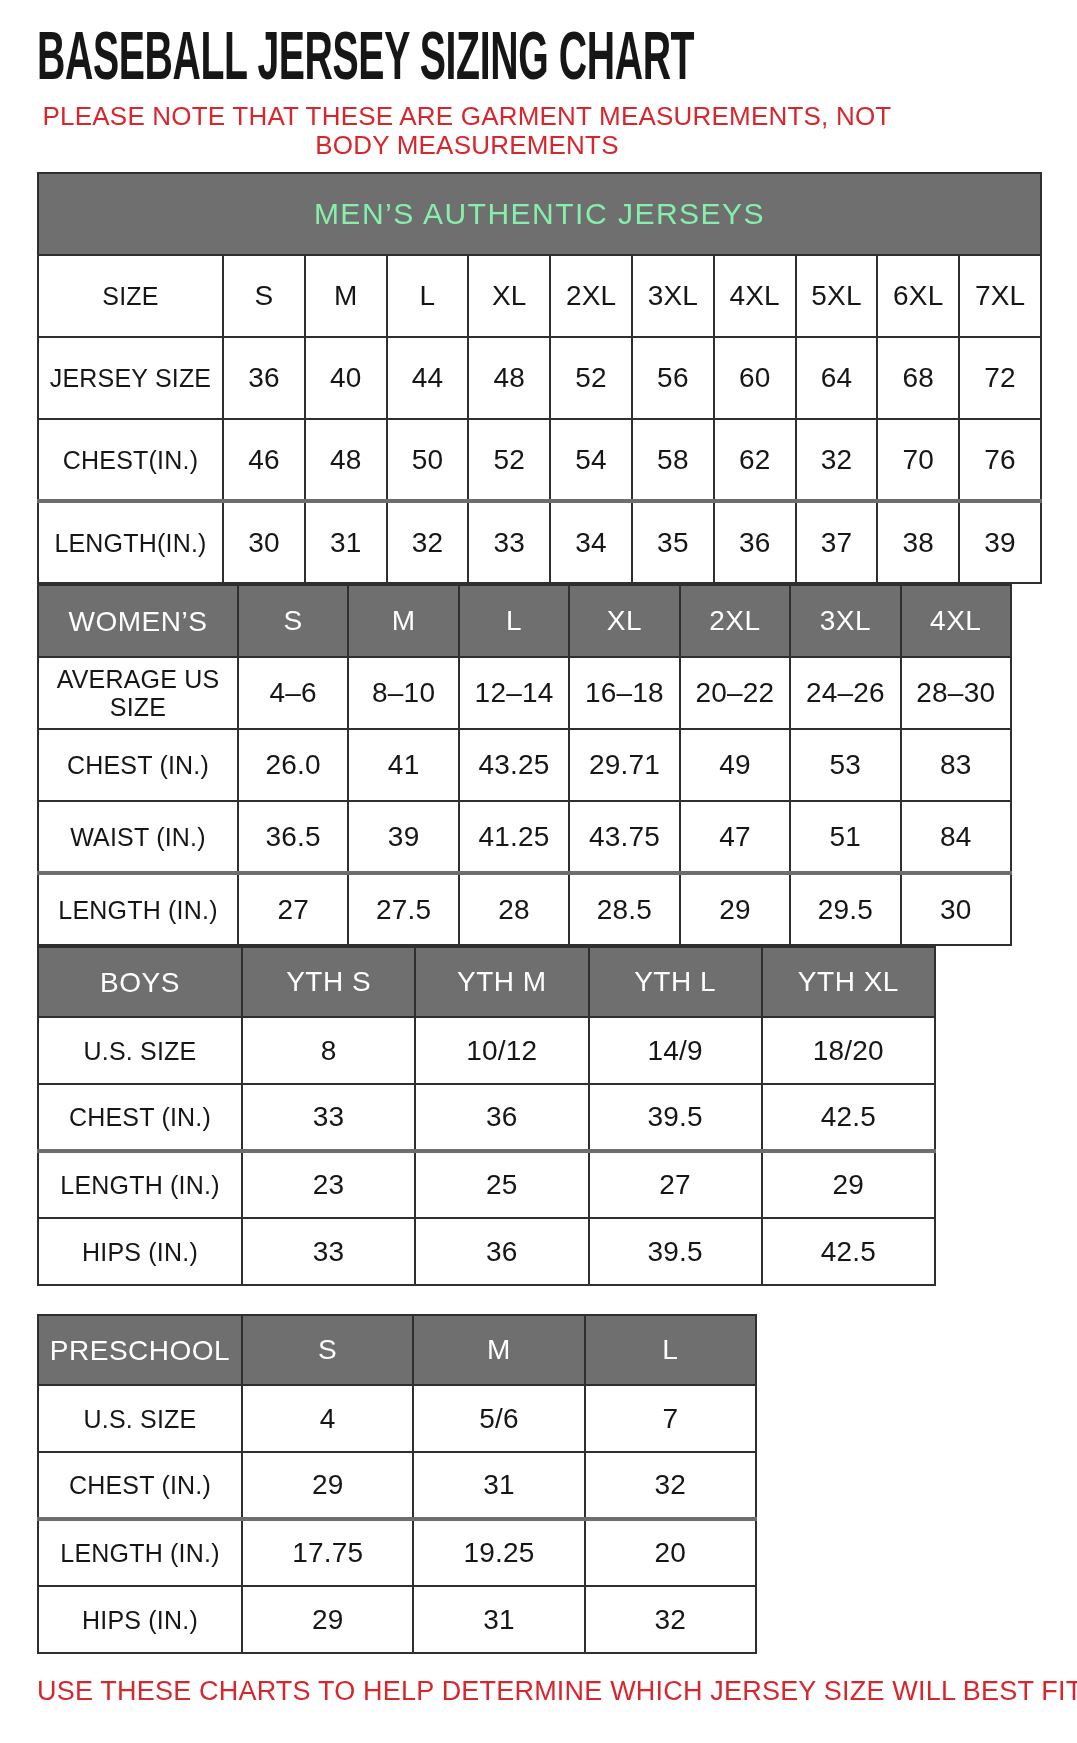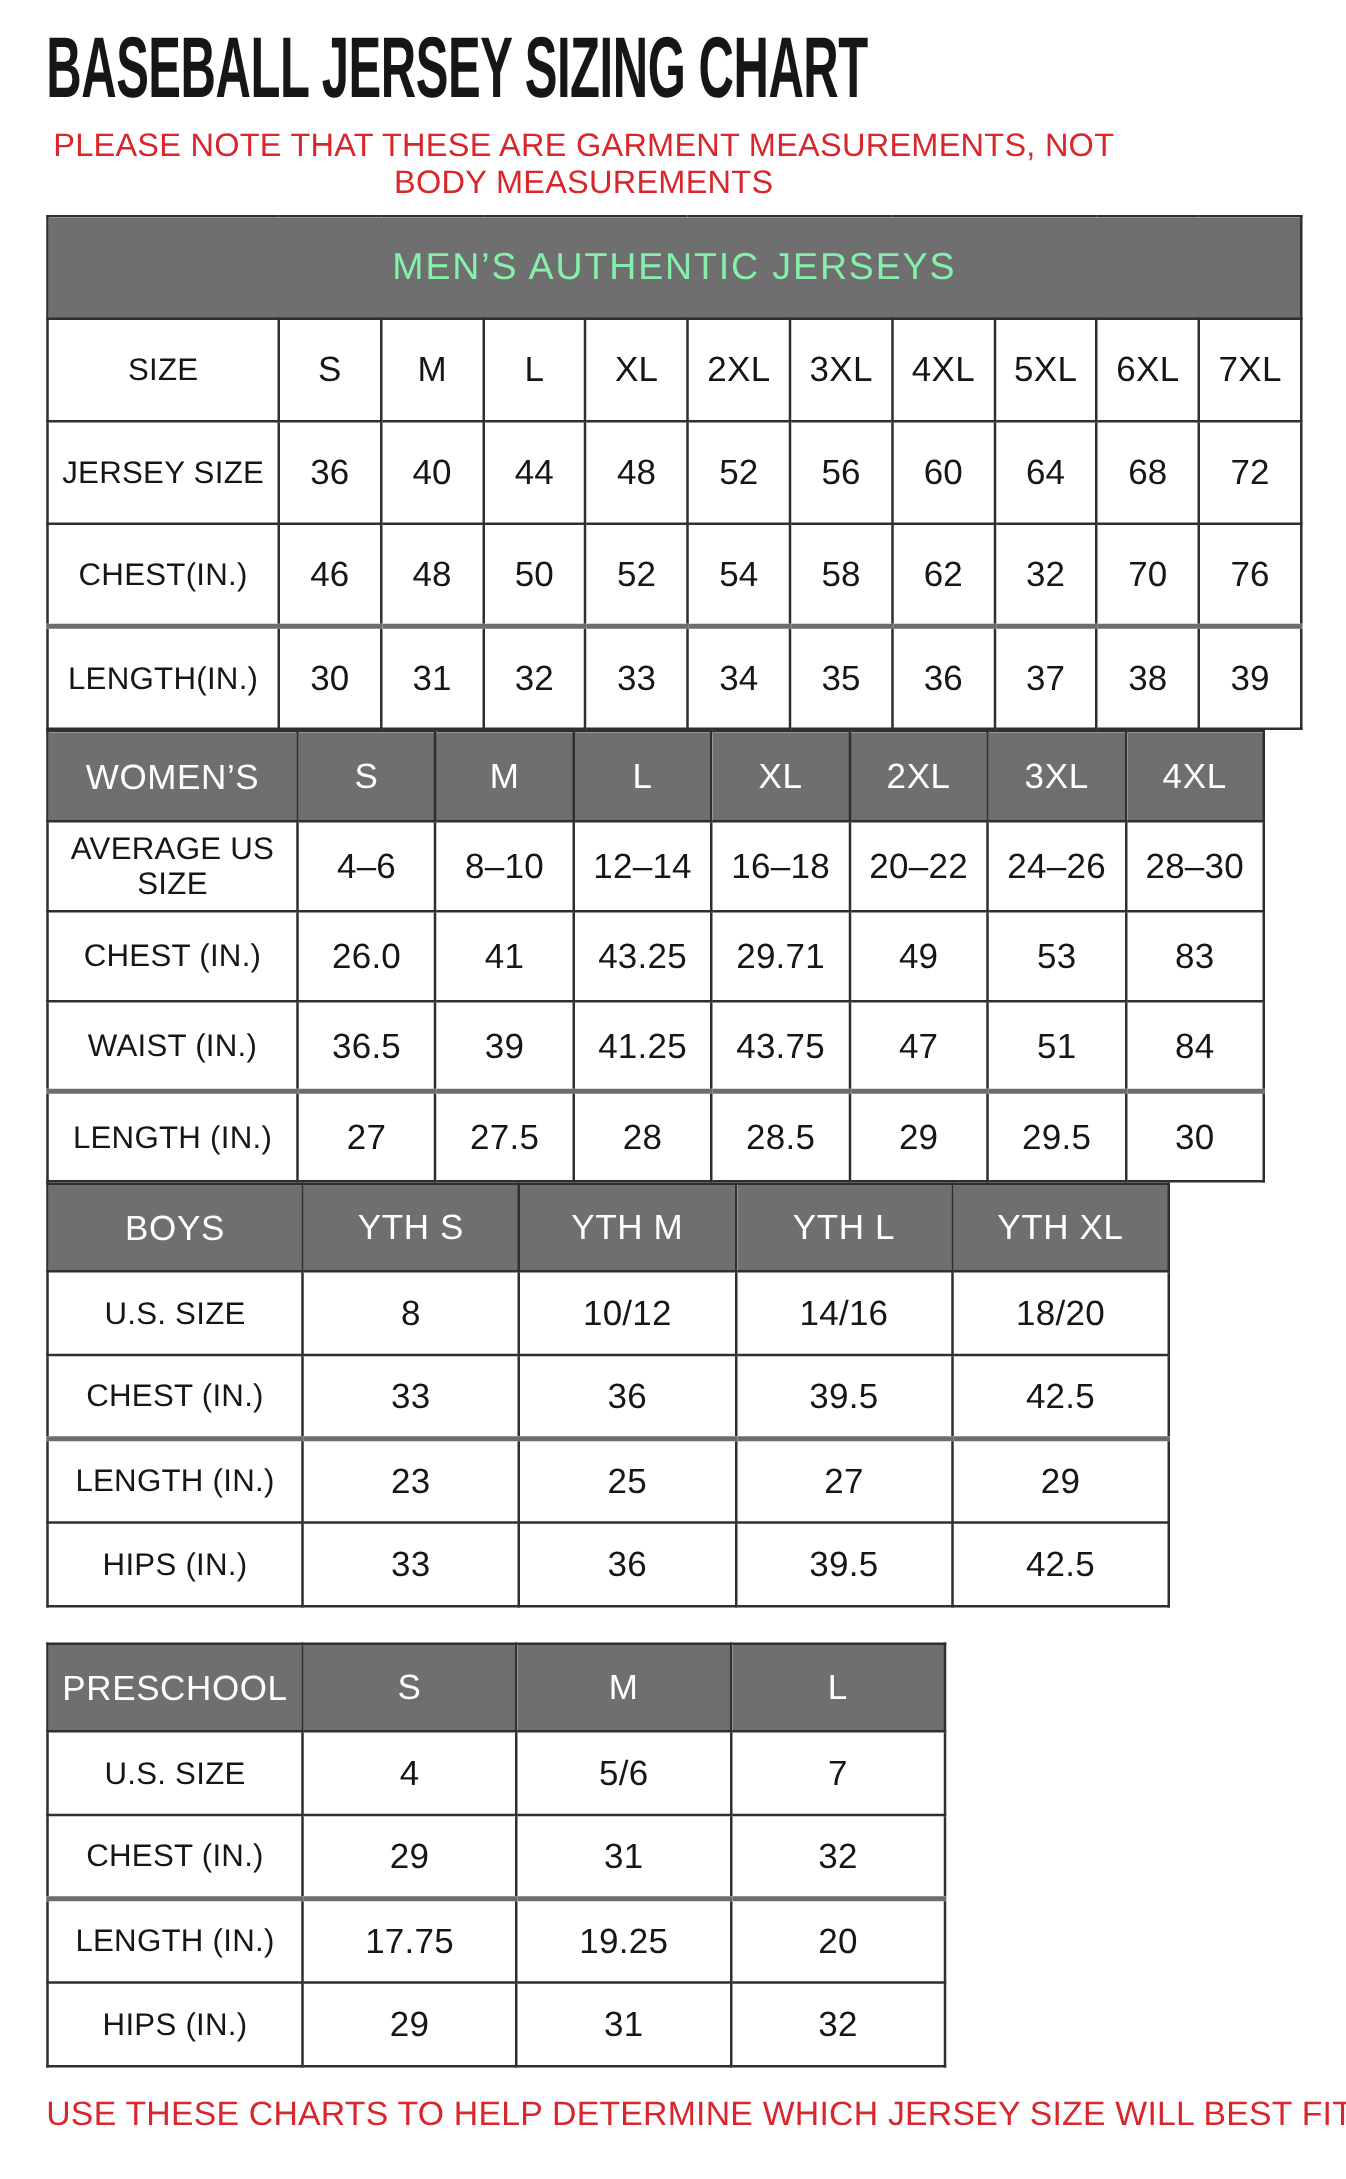--- a/index.html
+++ b/index.html
@@ -249,21 +249,21 @@
           <td class="lbl">BOYS</td>
           <td class="val">YTH S</td>
           <td class="val">YTH M</td>
           <td class="val">YTH L</td>
           <td class="val">YTH XL</td>
         </tr>
         <tr>
           <td class="lbl">U.S. SIZE</td>
           <td class="val">8</td>
           <td class="val">10/12</td>
-          <td class="val">14/16</td>
+          <td class="val">14/9</td>
           <td class="val">18/20</td>
         </tr>
         <tr>
           <td class="lbl">CHEST (IN.)</td>
           <td class="val">33</td>
           <td class="val">36</td>
           <td class="val">39.5</td>
           <td class="val">42.5</td>
         </tr>
         <tr>

